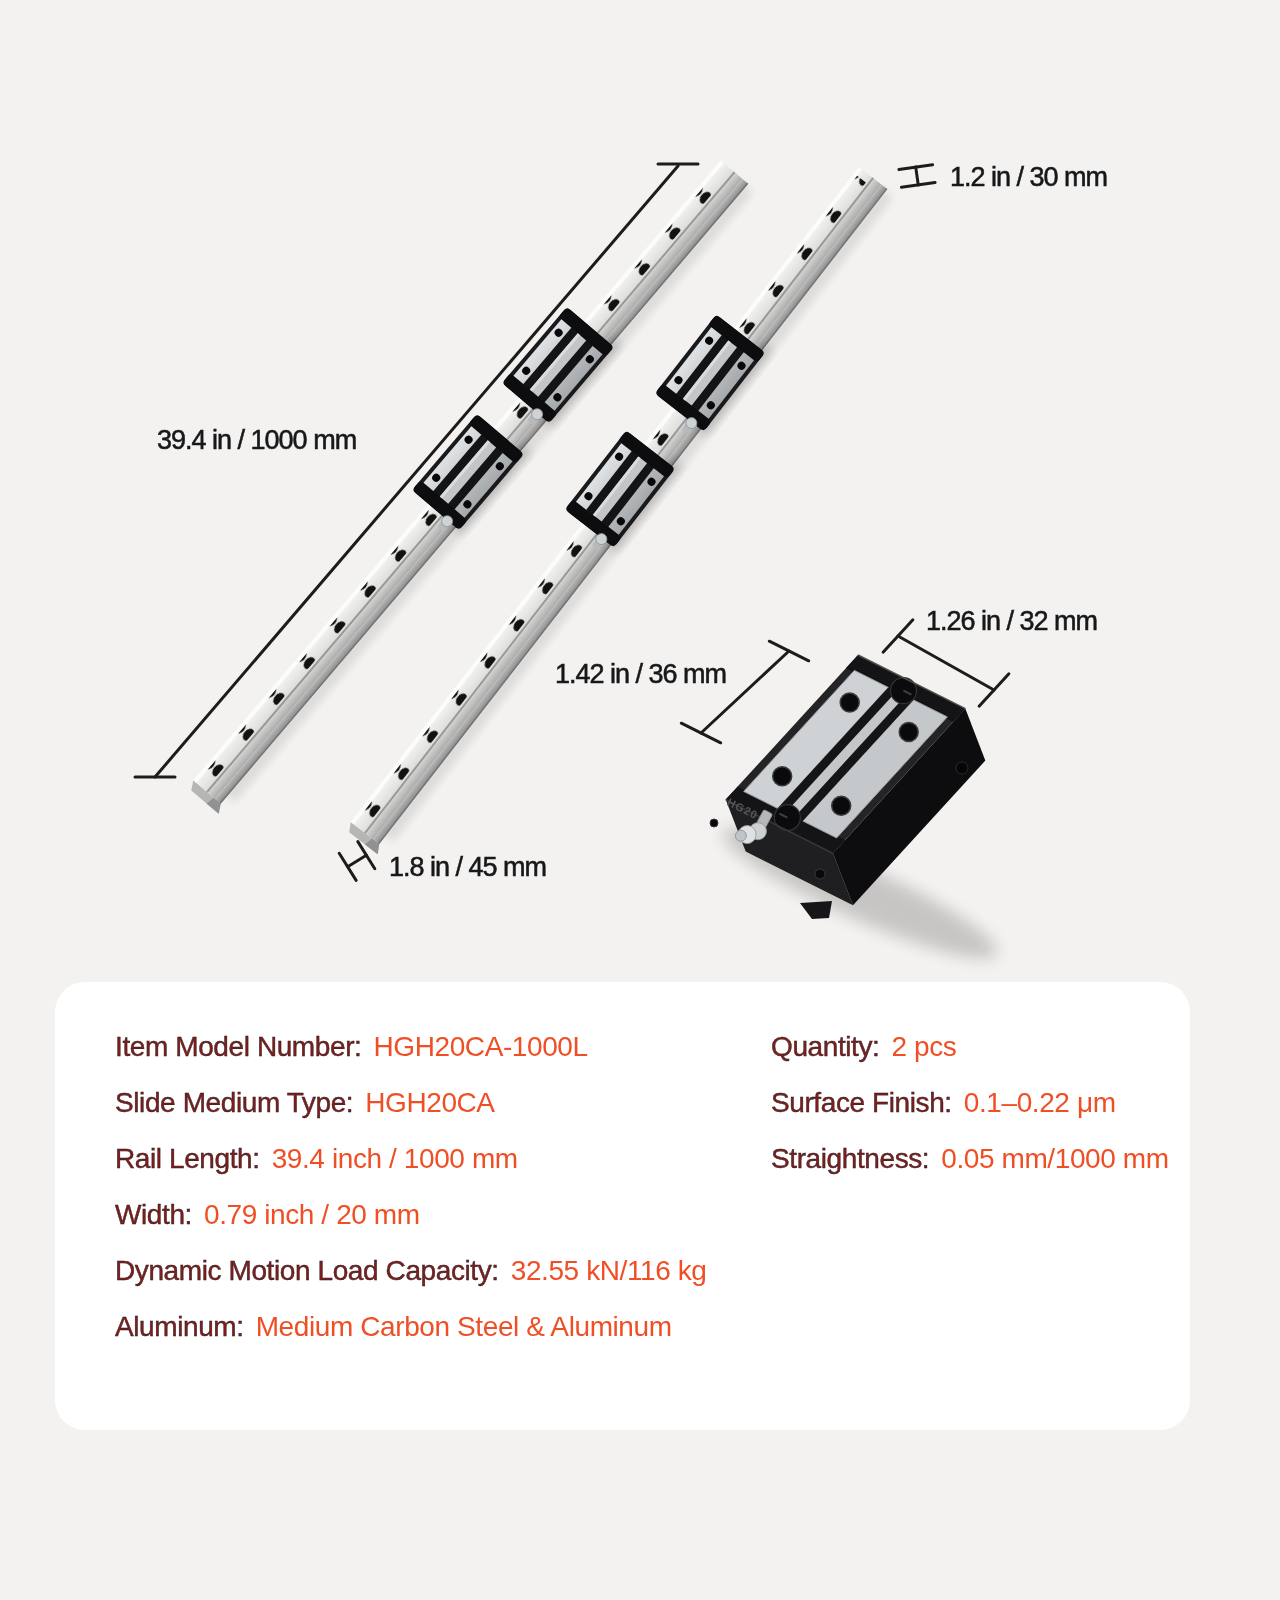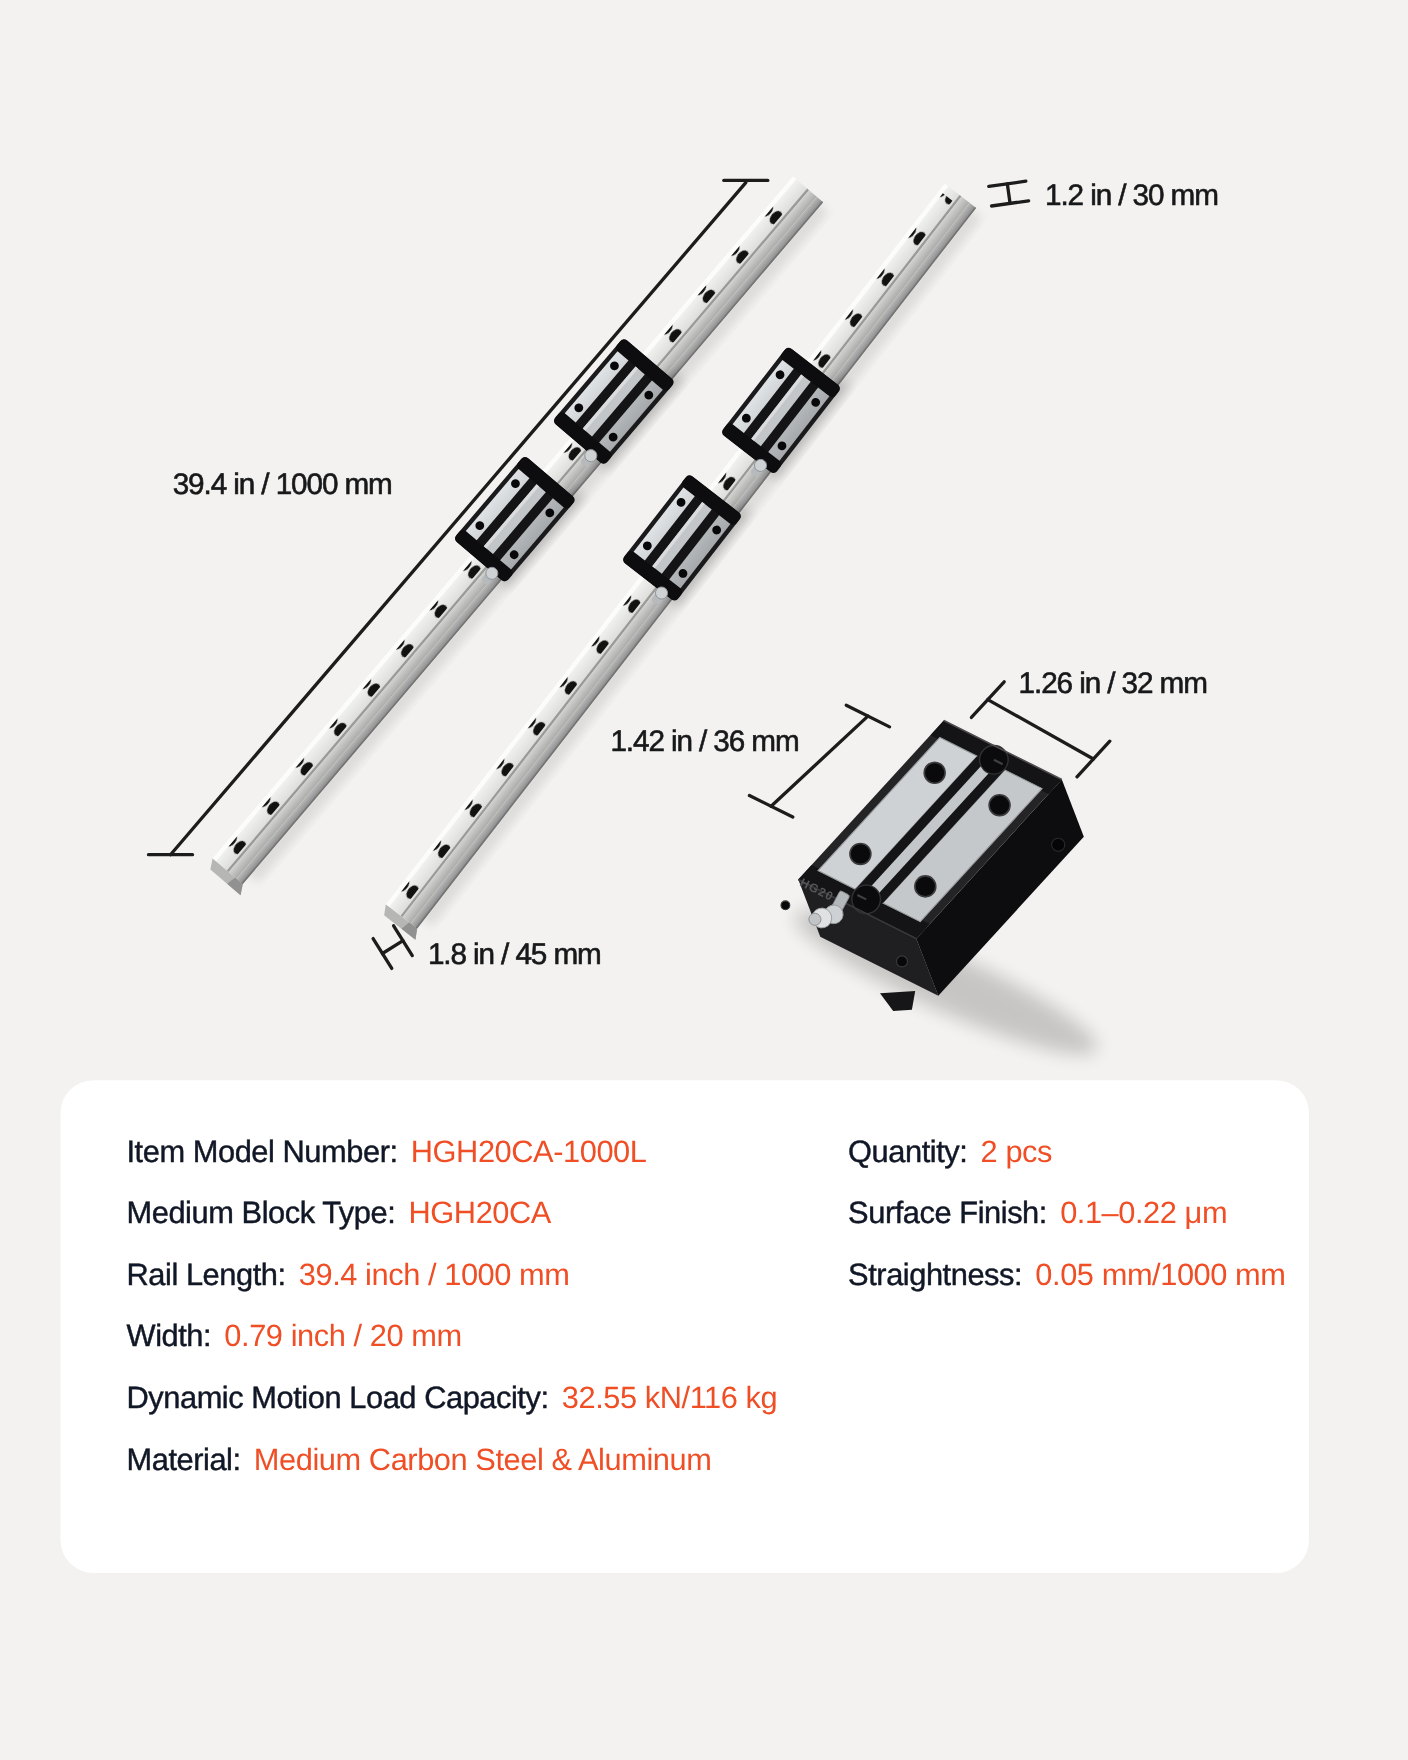--- a/index.html
+++ b/index.html
@@ -18,21 +18,21 @@
   .hgtext{font-family:"Liberation Sans","DejaVu Sans",sans-serif;font-size:11px;font-weight:700;fill:#565658;letter-spacing:1px;}
   #spec-card{
     position:absolute;left:55px;top:982px;width:1135px;height:448px;
     background:#ffffff;border-radius:30px;
   }
   .col{position:absolute;top:37px;}
   .col-left{left:60px;}
   .col-right{left:716px;}
   .spec-row{height:56px;display:flex;align-items:center;white-space:nowrap;}
   .spec-label{
-    font-size:28px;font-weight:500;color:#0f172a;letter-spacing:-.4px;
+    font-size:28px;font-weight:500;color:#7f1d1d;letter-spacing:-.4px;
     -webkit-text-stroke:.4px #17181a;
   }
   .spec-value{
     font-size:28px;font-weight:400;color:#f04e25;letter-spacing:-.4px;
     margin-left:12px;
   }
 </style>
 </head>
 <body>
 
@@ -236,37 +236,37 @@
   <text class="ann" x="926" y="630">1.26 in / 32 mm</text>
 </svg>
 
 <div id="spec-card">
   <div class="col col-left">
     <div class="spec-row">
       <span class="spec-label">Item Model Number:</span>
       <span class="spec-value">HGH20CA-1000L</span>
     </div>
     <div class="spec-row">
-      <span class="spec-label">Medium Block Type:</span>
+      <span class="spec-label">Slide Medium Type:</span>
       <span class="spec-value">HGH20CA</span>
     </div>
     <div class="spec-row">
       <span class="spec-label">Rail Length:</span>
       <span class="spec-value">39.4 inch / 1000 mm</span>
     </div>
     <div class="spec-row">
       <span class="spec-label">Width:</span>
       <span class="spec-value">0.79 inch / 20 mm</span>
     </div>
     <div class="spec-row">
       <span class="spec-label">Dynamic Motion Load Capacity:</span>
       <span class="spec-value">32.55 kN/116 kg</span>
     </div>
     <div class="spec-row">
-      <span class="spec-label">Material:</span>
+      <span class="spec-label">Aluminum:</span>
       <span class="spec-value">Medium Carbon Steel &amp; Aluminum</span>
     </div>
   </div>
   <div class="col col-right">
     <div class="spec-row">
       <span class="spec-label">Quantity:</span>
       <span class="spec-value">2 pcs</span>
     </div>
     <div class="spec-row">
       <span class="spec-label">Surface Finish:</span>

